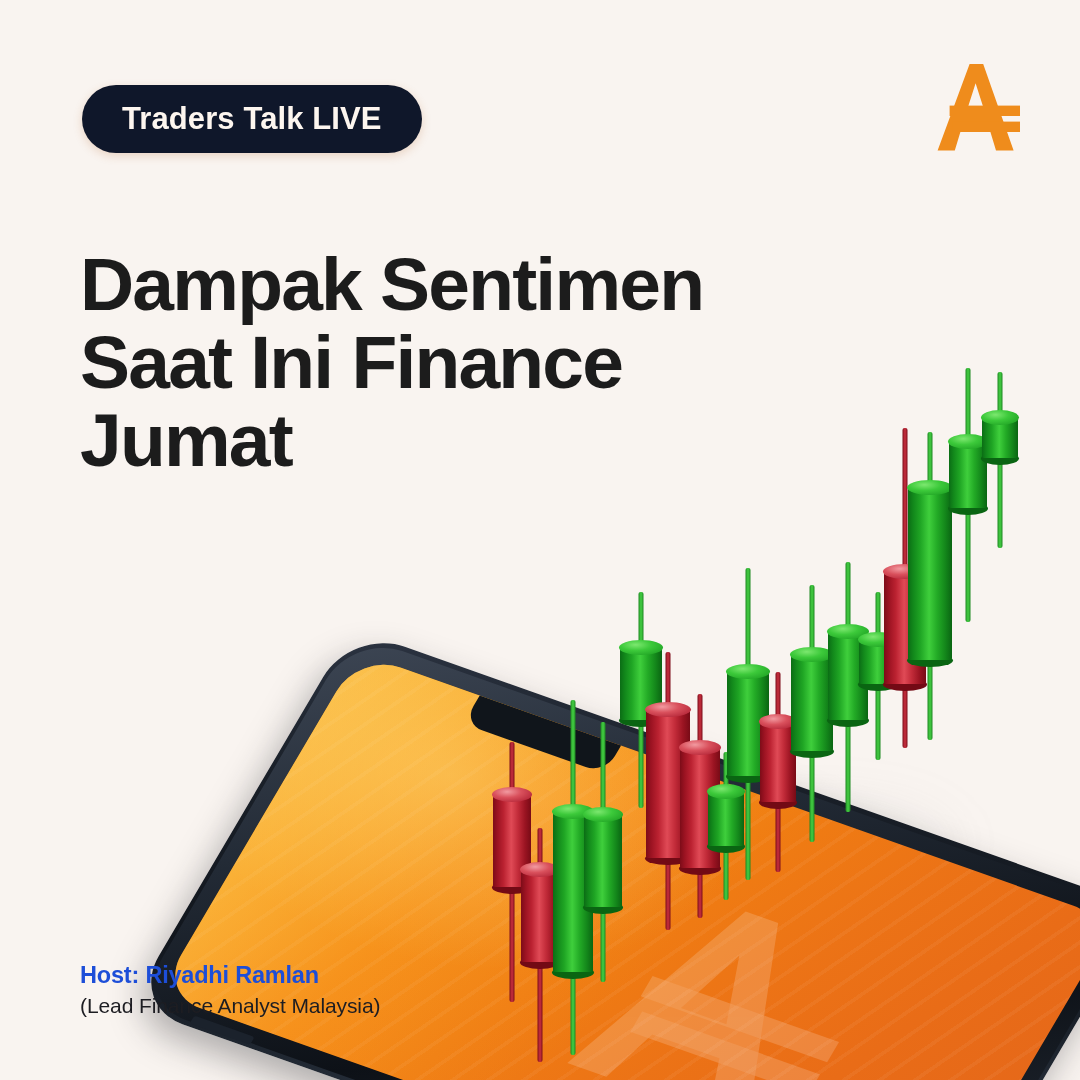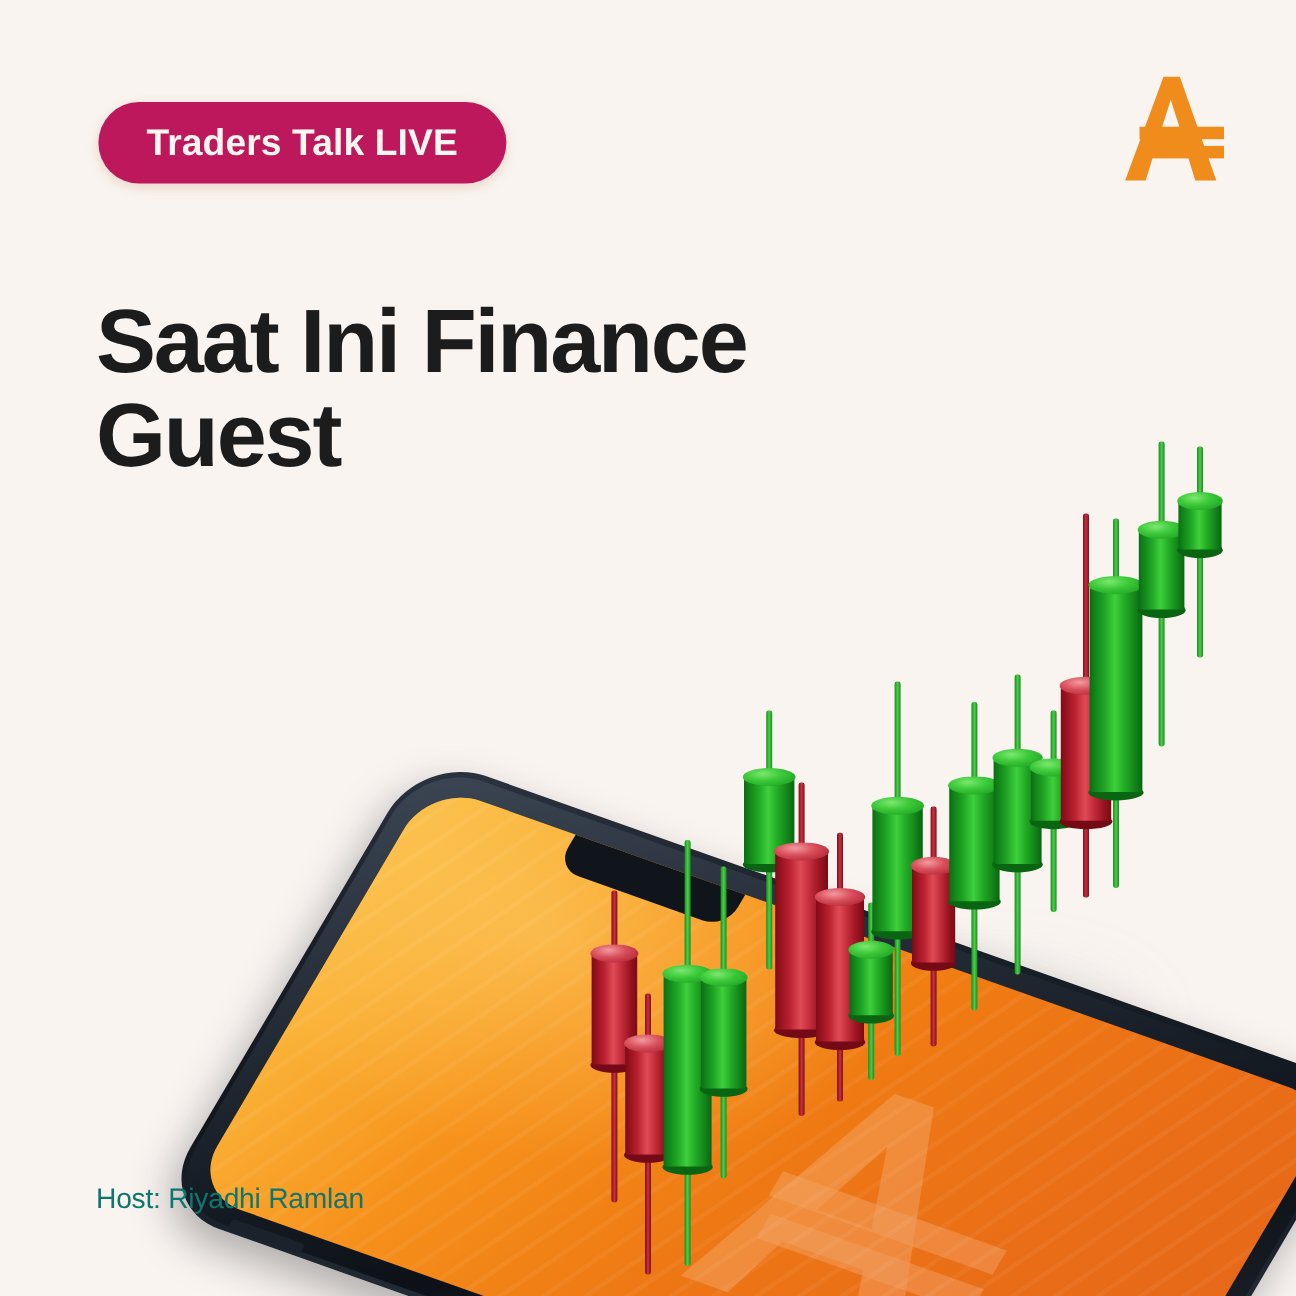--- a/index.html
+++ b/index.html
@@ -178,21 +178,21 @@
   
   .badge {
     position: absolute;
     left: 82px;
     top: 85px;
     height: 68px;
     padding: 0 40px;
     display: flex;
     align-items: center;
     border-radius: 40px;
-    background: #be185d;
+    background: #0f172a;
     box-shadow: 0 3px 10px rgba(180,100,40,0.22);
   }
   .badge-label {
     color: #fdf6ef;
     font-size: 31px;
     font-weight: bold;
     letter-spacing: .1px;
     white-space: nowrap;
   }
 
@@ -235,23 +235,23 @@
   
   .credits {
     position: absolute;
     left: 80px;
     bottom: 62px;
     width: 520px;
   }
   .credit-block { margin-bottom: 26px; }
   .credit-block:last-child { margin-bottom: 0; }
   .credit-name {
-    color: #0f766e;
+    color: #1d4ed8;
     font-size: 23.5px;
-    font-weight: normal;
+    font-weight: bold;
     letter-spacing: -.2px;
     white-space: nowrap;
     margin: 0 0 5px 0;
   }
   .credit-role {
     color: #1d1d22;
     font-size: 21px;
     font-weight: normal;
     letter-spacing: -.1px;
     white-space: nowrap;
@@ -430,24 +430,26 @@
 
   <div class="logo">
     <svg viewBox="0 0 120 118" xmlns="http://www.w3.org/2000/svg">
       <path d="M47 4 L64 4 L102 112 L80 112 L71.5 84 L37 84 L28.5 112 L7 112 Z M43 64 L66 64 L54.5 28 Z" fill="#ef8c1c"></path>
       <rect x="22" y="56" width="88" height="13" fill="#ef8c1c"></rect>
       <rect x="26" y="76" width="84" height="13" fill="#ef8c1c"></rect>
     </svg>
   </div>
 
   <h1 class="headline">
+    <span class="ln">Dampak Sentimen</span>
     <span class="ln">Saat Ini Finance</span>
-    <span class="ln">Guest</span>
+    <span class="ln">Jumat</span>
   </h1>
 
 
   <div class="credits">
     <div class="credit-block">
       <p class="credit-name">Host: Riyadhi Ramlan</p>
+      <p class="credit-role">(Lead Finance Analyst Malaysia)</p>
     </div>
   </div>
 
 </div>
 
 </body></html>

